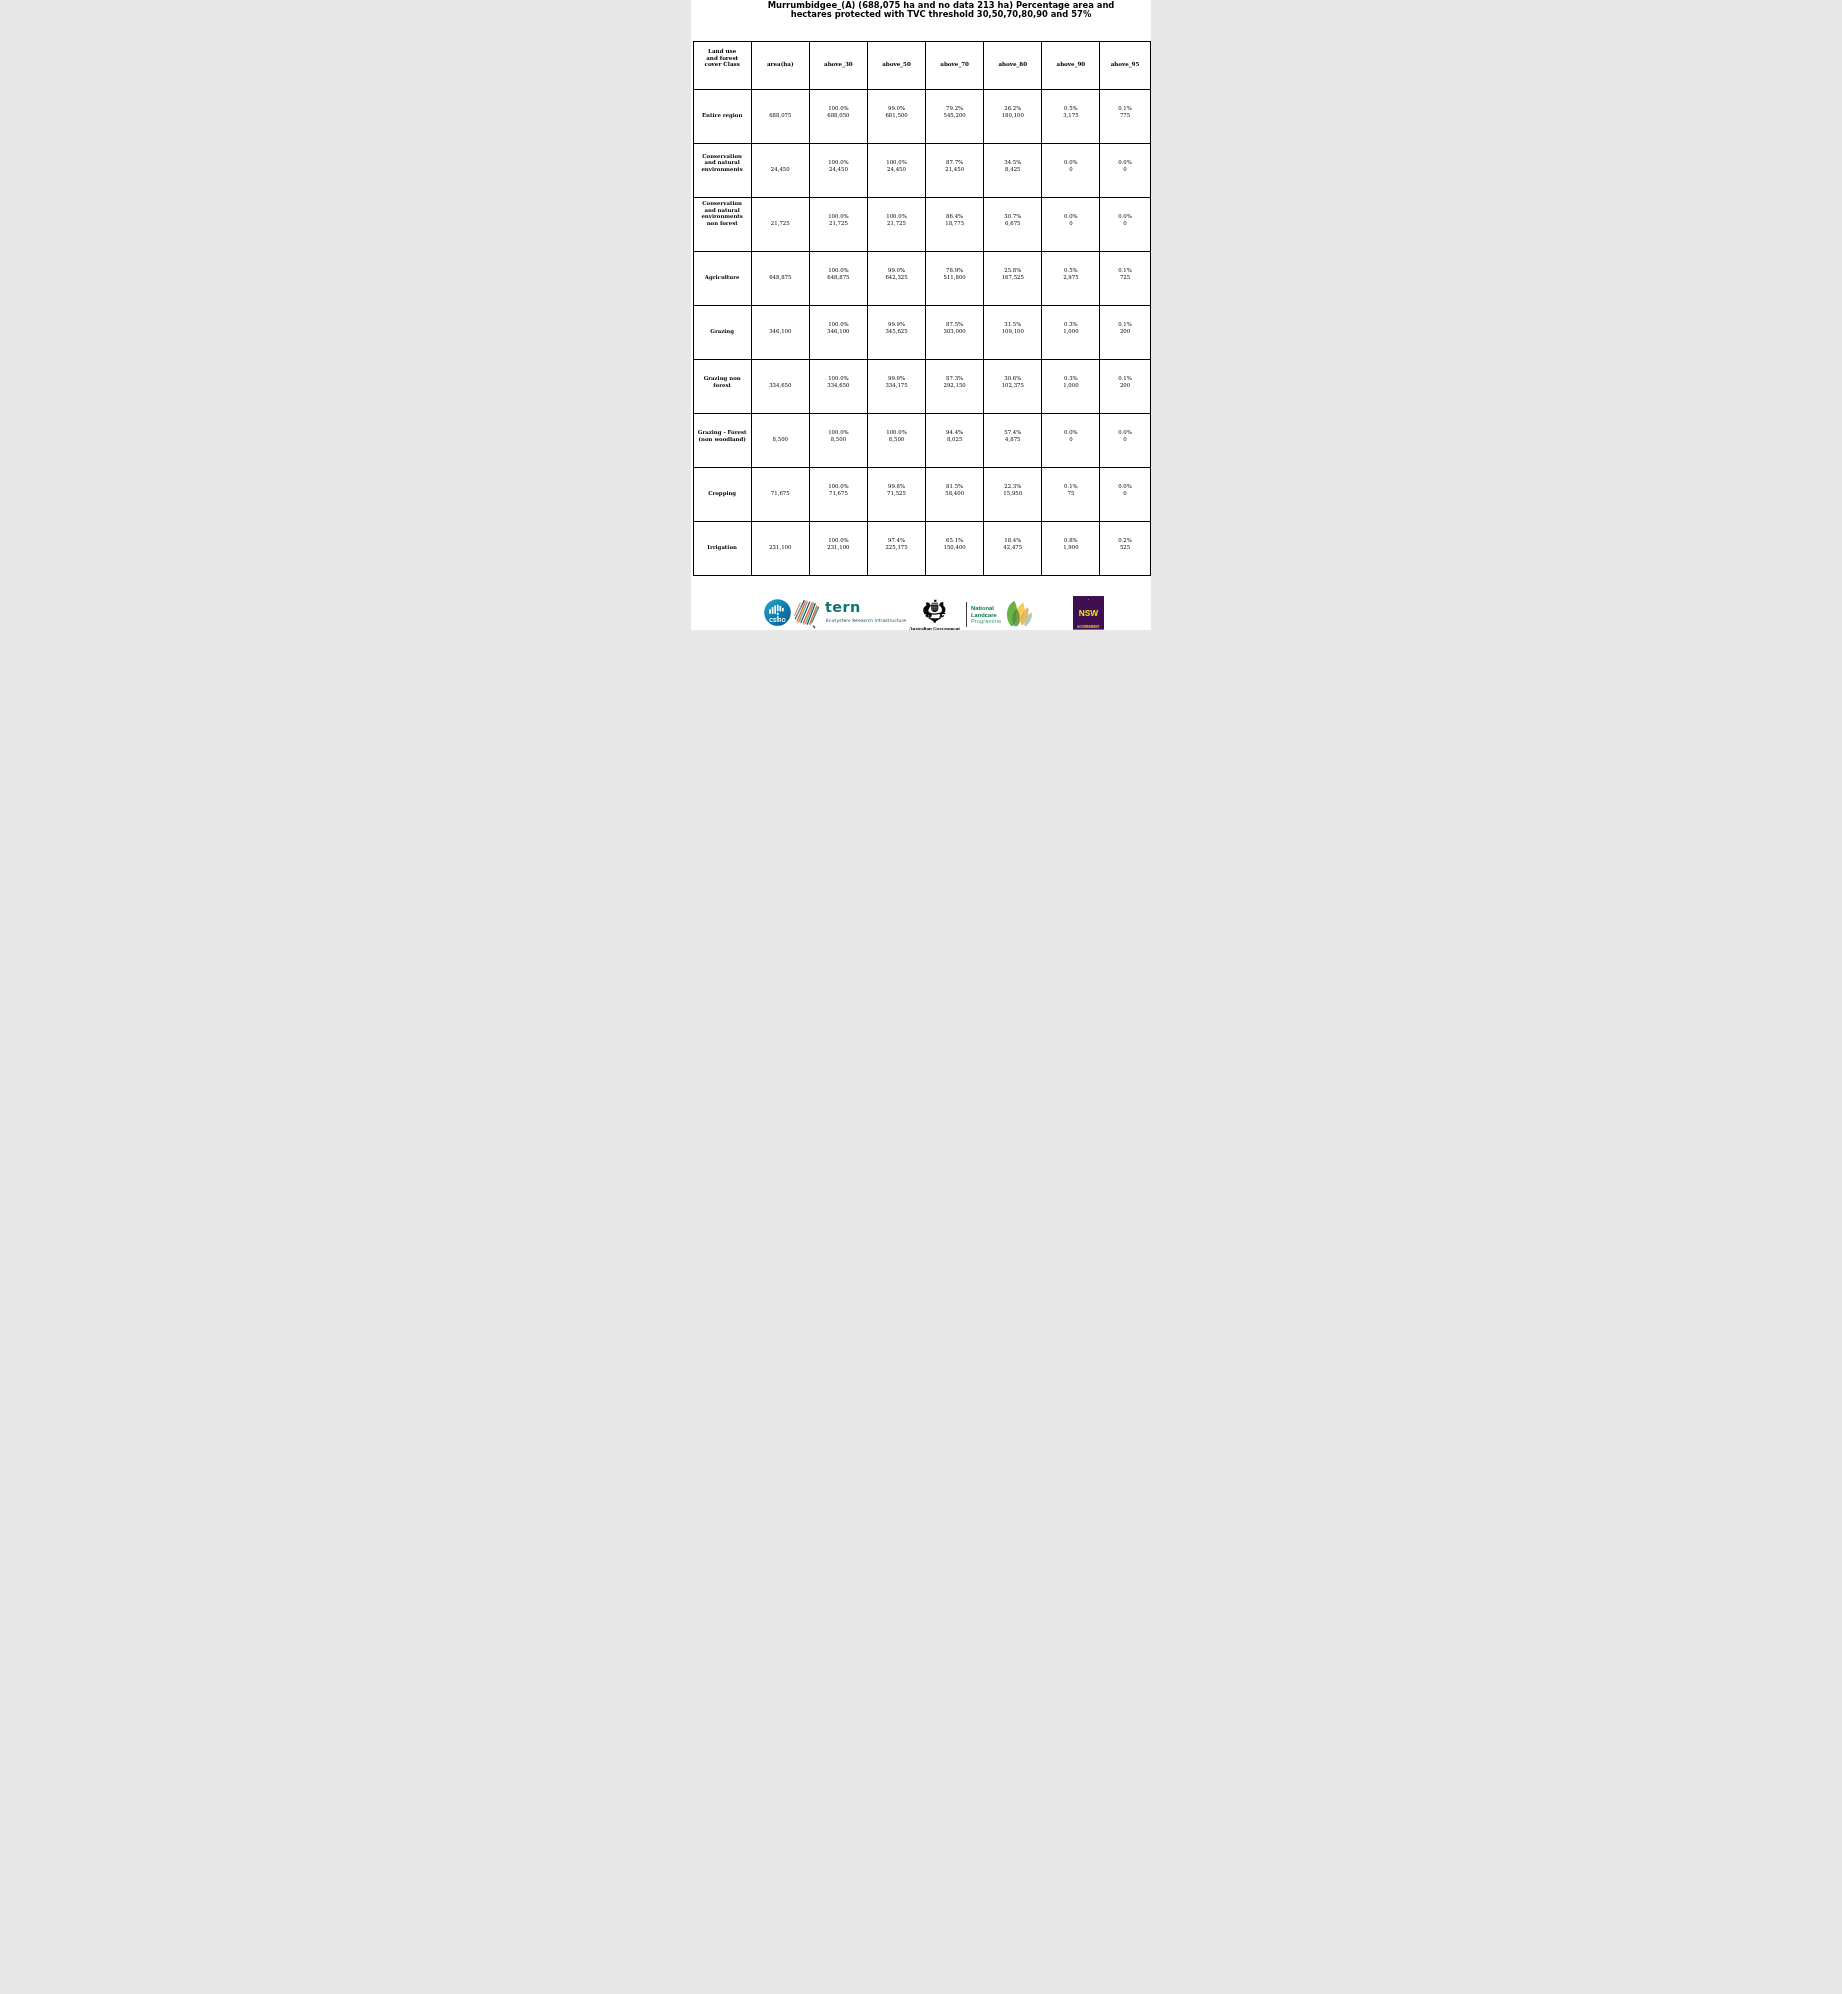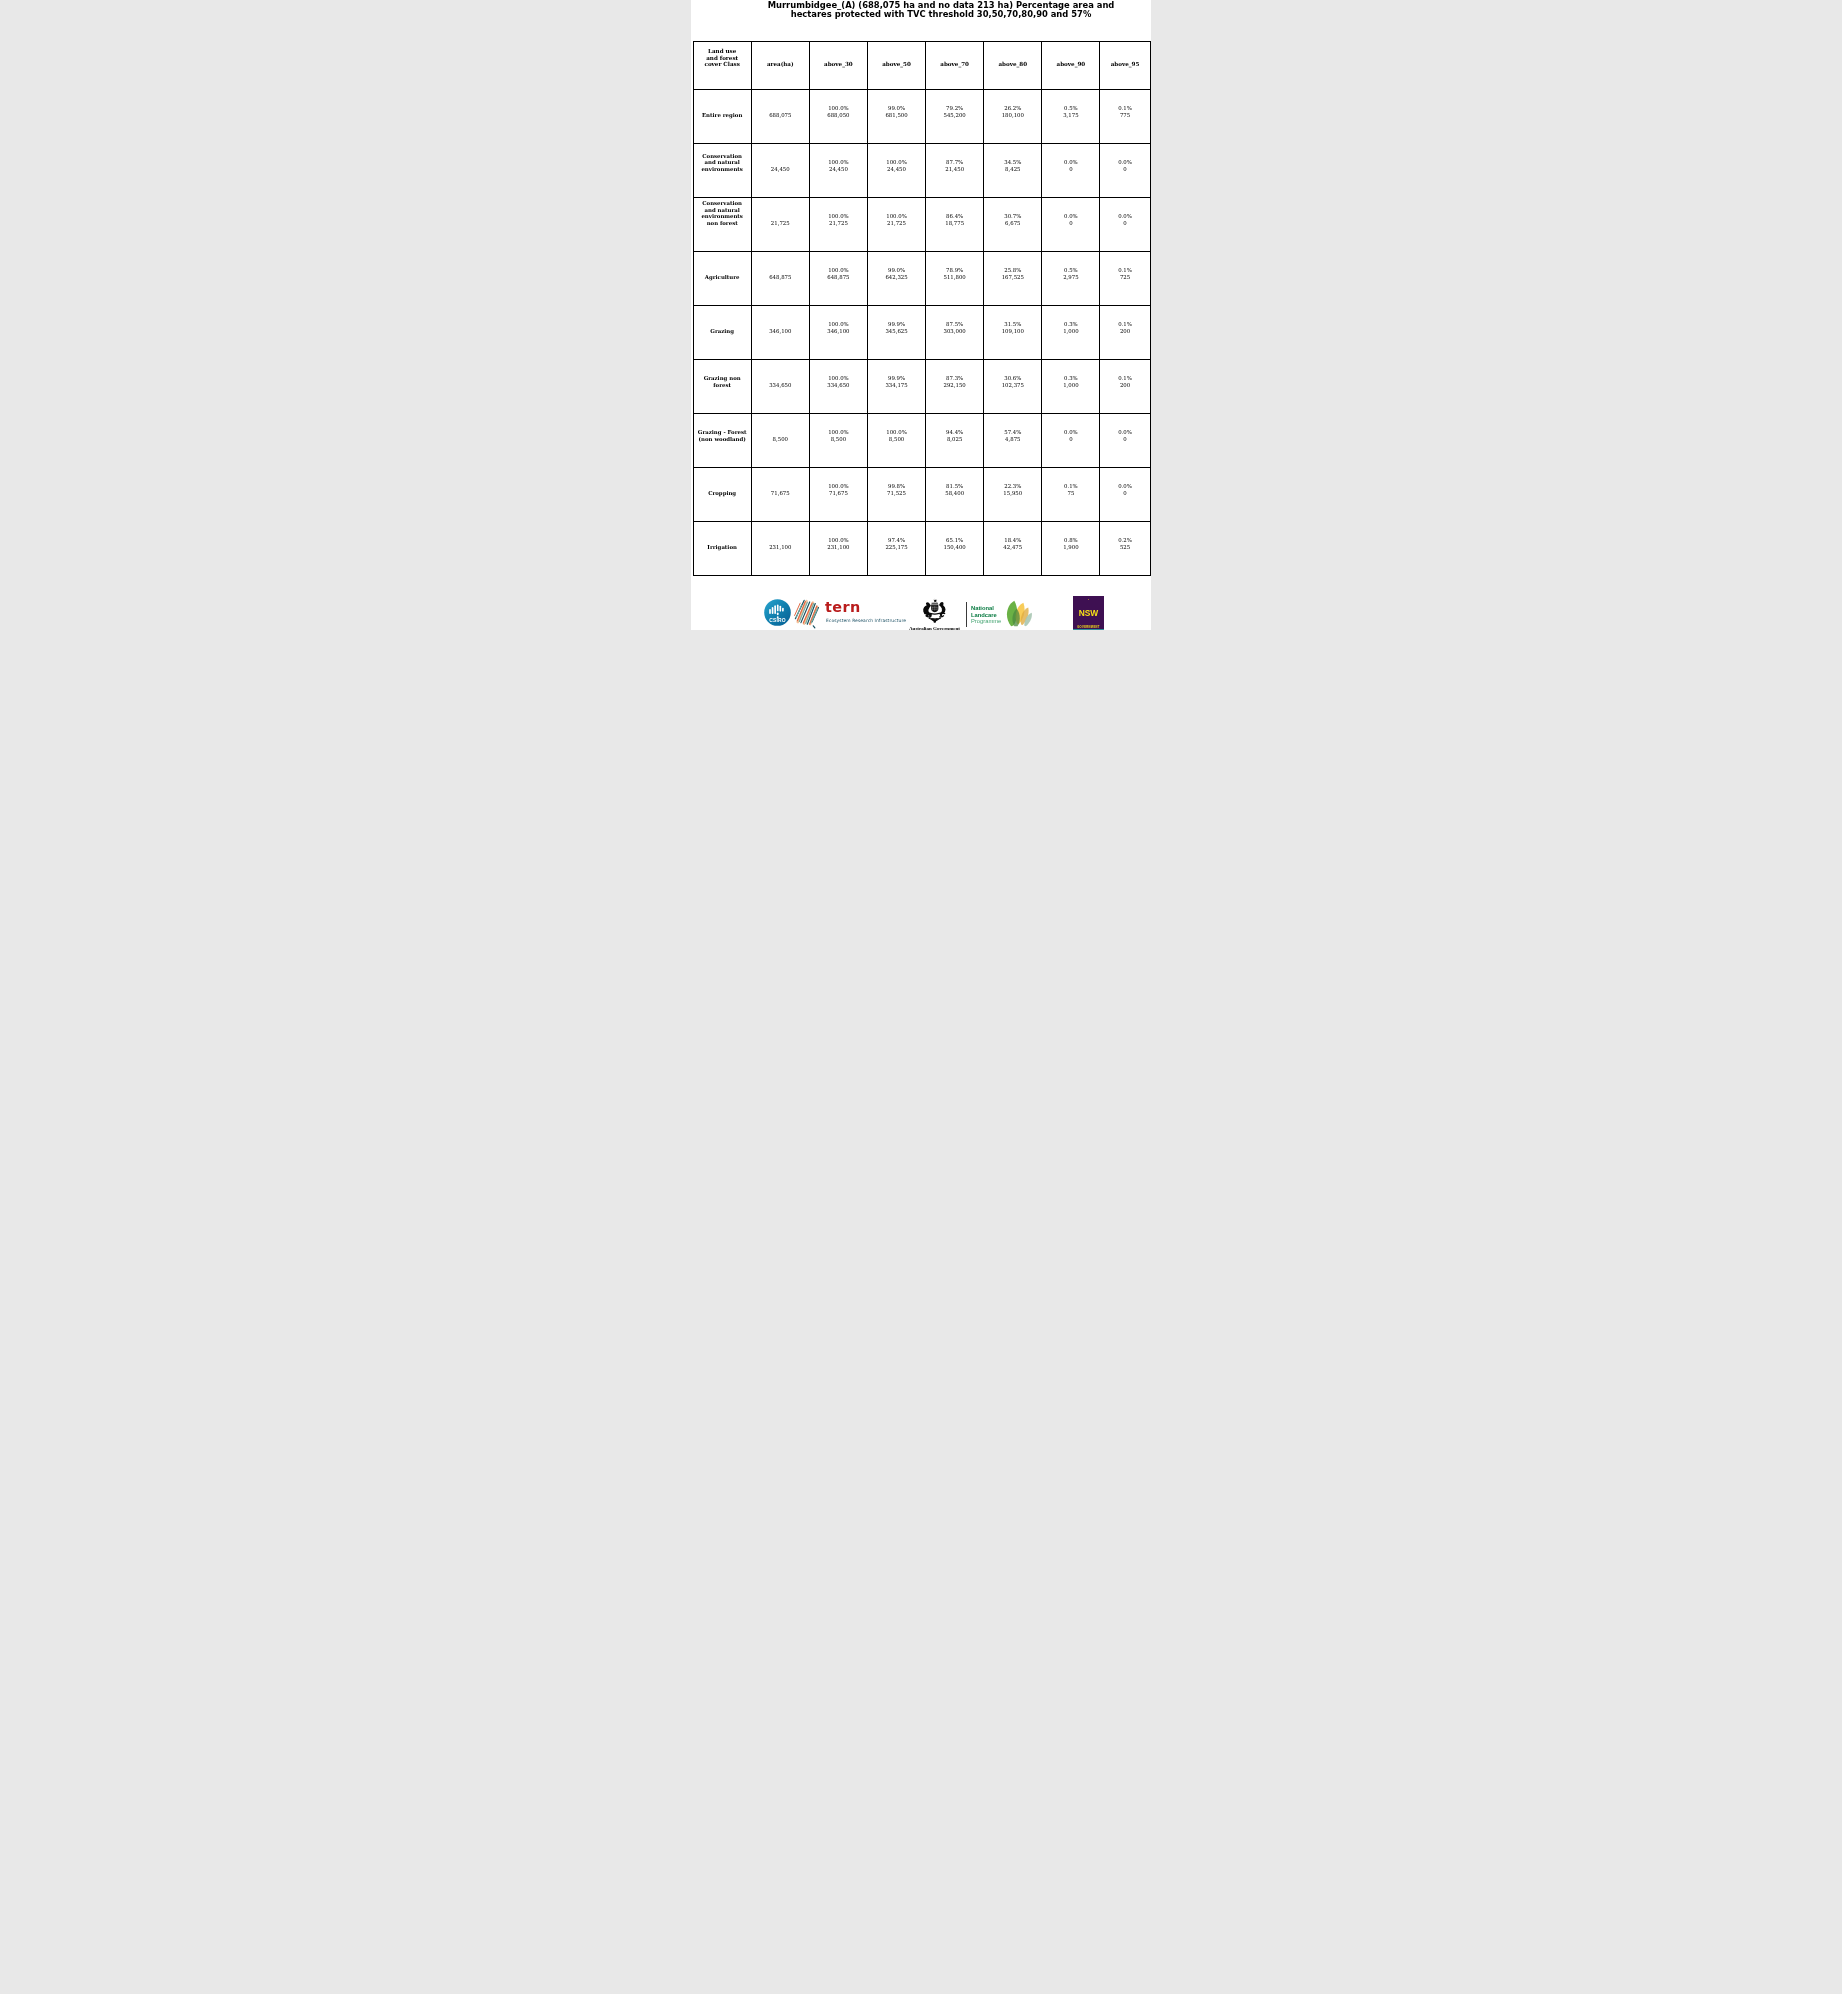--- a/index.html
+++ b/index.html
@@ -527,21 +527,21 @@
         <path d="M28 63 L50 13" stroke="#e06a45" stroke-width="3"></path>
         <path d="M44 66 L62 20" stroke="#e06a45" stroke-width="3"></path>
         <path d="M6 44 L20 13" stroke="#e06a45" stroke-width="2.5"></path>
         <path d="M18 59 L38 11" stroke="#76aca2" stroke-width="3"></path>
         <path d="M34 64 L54 14" stroke="#76aca2" stroke-width="3"></path>
         <path d="M48 62 L64 26" stroke="#76aca2" stroke-width="3"></path>
         <path d="M10 50 L24 16" stroke="#76aca2" stroke-width="2.5"></path>
         <path d="M53 70 L57 75" stroke="#17505f" stroke-width="3"></path>
       </g>
     </svg>
-    <div class="tern-word" style="color:#b91c1c;">tern</div>
+    <div class="tern-word" style="color:#0f766e;">tern</div>
     <div class="tern-tag" style="color:#1b4f63;">Ecosystem Research Infrastructure</div>
 
     <div class="auga">
       <svg width="29.5" height="25.5" viewBox="0 0 74 64">
         <g fill="#0a0a0a">
           <path d="M37 1 l1.8 3.8 4.2 -0.5 -2.9 3.1 2.1 3.7 -3.9 -1.7 -3.9 1.7 2.1 -3.7 -2.9 -3.1 4.2 0.5 Z"></path>
           <rect x="29" y="12" width="16" height="2.2"></rect>
           <path d="M28 16 h18 v11 q0 7 -9 9 q-9 -2 -9 -9 Z"></path>
           <path d="M30 20 h14 M30 24 h14 M30 28 h14" stroke="#ffffff" stroke-width="1" opacity="0.65"></path>
           <path d="M31 22 v10 M37 20 v13 M43 22 v10" stroke="#ffffff" stroke-width="1" opacity="0.5"></path>

